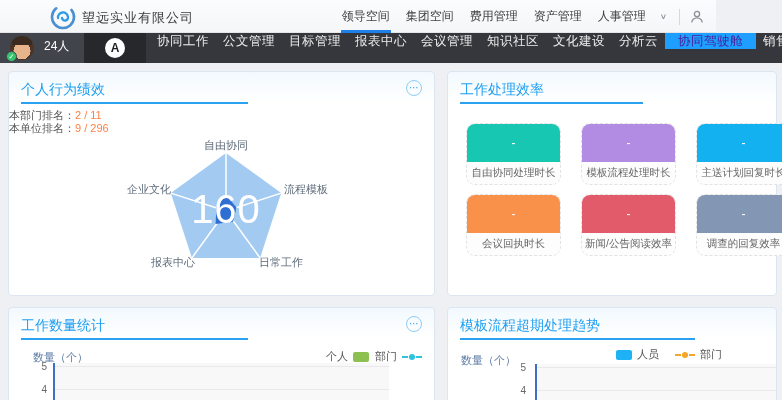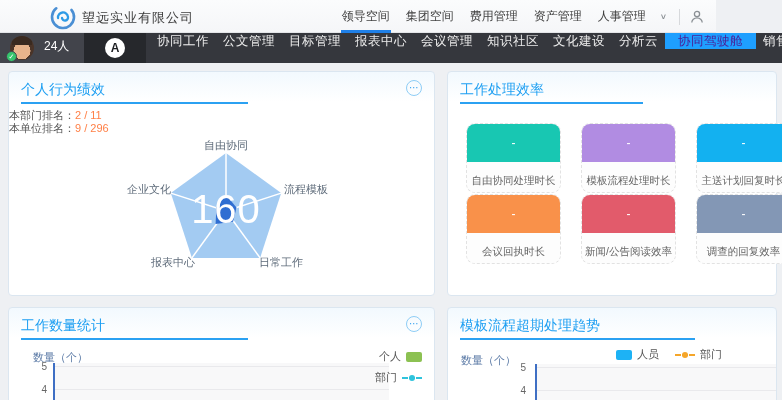--- a/index.html
+++ b/index.html
@@ -65,35 +65,35 @@
   .rl1 { left:275px; top:110px; }
   .rl2 { left:250px; top:183px; }
   .rl3 { left:142px; top:183px; }
   .rl4 { left:118px; top:110px; }
 
   
   .card { position:absolute; width:95px; border:1px dashed #e2e2e2; border-radius:9px; background:#fdfdfd; cursor:pointer; }
   .card-top { height:38px; border-radius:8px 8px 0 0; color:#fff; display:flex; align-items:center;
               justify-content:center; font-size:12px; }
   .card-label { height:22px; display:flex; align-items:center; justify-content:center;
-                font-size:10.5px; color:#666; white-space:nowrap; overflow:hidden;margin-top:8px; }
+                font-size:10.5px; color:#666; white-space:nowrap; overflow:hidden; }
   .c0 { left:18px;  top:51px; }  .c1 { left:133px; top:51px; }  .c2 { left:248px; top:51px; }
   .c3 { left:18px;  top:122px; } .c4 { left:133px; top:122px; } .c5 { left:248px; top:122px; }
 
   
   .axis-label { position:absolute; font-size:11px; color:#5b7aa6; }
   .tick { position:absolute; width:16px; font-size:10px; color:#666; text-align:right; }
   .plot { position:absolute; background:#f8f8f9; border-left:2px solid #3f6fc4; }
   .grid { position:absolute; left:0; right:0; height:1px; background:#e9e9ec; }
   .lgrow { display:flex; align-items:center; gap:5px; font-size:11px; color:#555; cursor:pointer; }
   .sw { width:16px; height:10px; border-radius:2px; display:inline-block; }
   .lmark { position:relative; width:20px; height:10px; display:inline-block; }
   .lmark::before { content:""; position:absolute; left:0; right:0; top:4px; border-top:2px dashed currentColor; }
   .lmark .dot { position:absolute; left:7px; top:2px; width:6px; height:6px; border-radius:50%; }
-  .lg3 { position:absolute; right:12px; top:41px; display:flex; flex-direction:column; gap:6px; align-items:flex-end; }
+  .lg3 { position:absolute; right:12px; top:41px; display:flex; flex-direction:row; gap:6px; align-items:flex-end; }
   .lg4 { position:absolute; left:168px; top:39px; display:flex; gap:16px; }
 </style>
 </head>
 <body>
 
 <div class="screen">
 
   <div class="topbar">
     <svg class="logo" viewBox="0 0 26 26">
       <circle cx="13" cy="13" r="11" fill="none" stroke="#4a8fd4" stroke-width="2.6" stroke-dasharray="52 18" stroke-linecap="round" transform="rotate(-40 13 13)"></circle>

